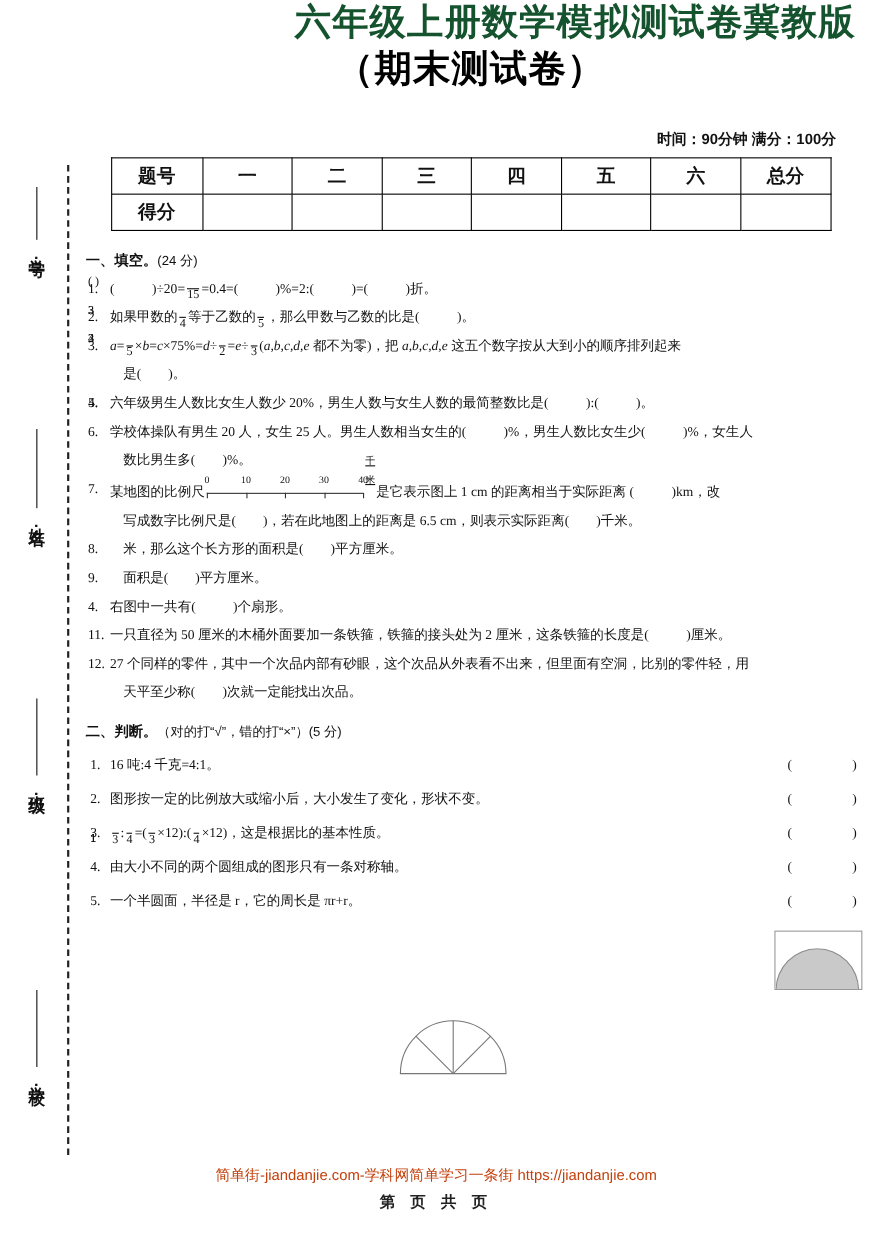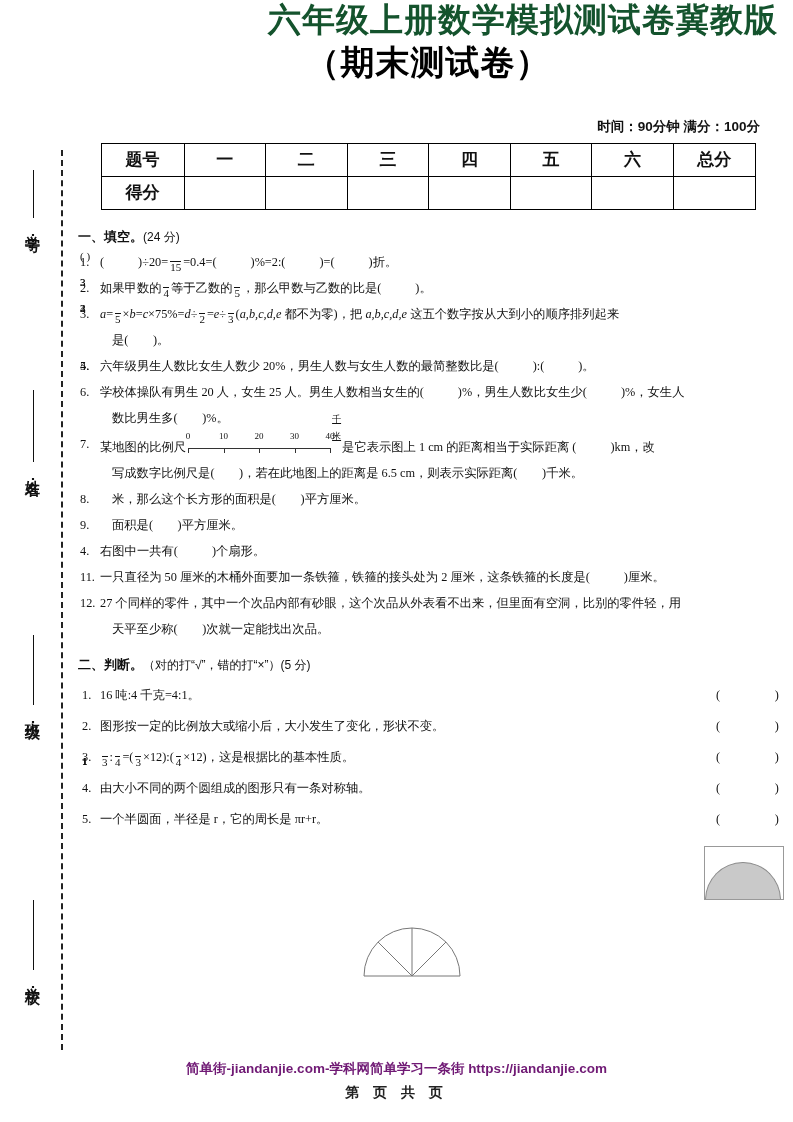--- a/index.html
+++ b/index.html
@@ -230,22 +230,21 @@
   
   .footer {
     position: absolute;
     left: 0; right: 0;
     bottom: 20px;
     text-align: center;
   }
   .footer .wm {
     font-family: "Liberation Sans", "DejaVu Sans", sans-serif;
     font-size: 13.5px;
-    color: #701a75;
-    font-weight: bold;
+    color: #c2410c;
   }
   .footer .pageno {
     font-family: "Liberation Sans", "DejaVu Sans", sans-serif;
     font-size: 14px;
     font-weight: bold;
     color: #222;
     letter-spacing: 5px;
     margin-top: 6px;
   }
 </style>

